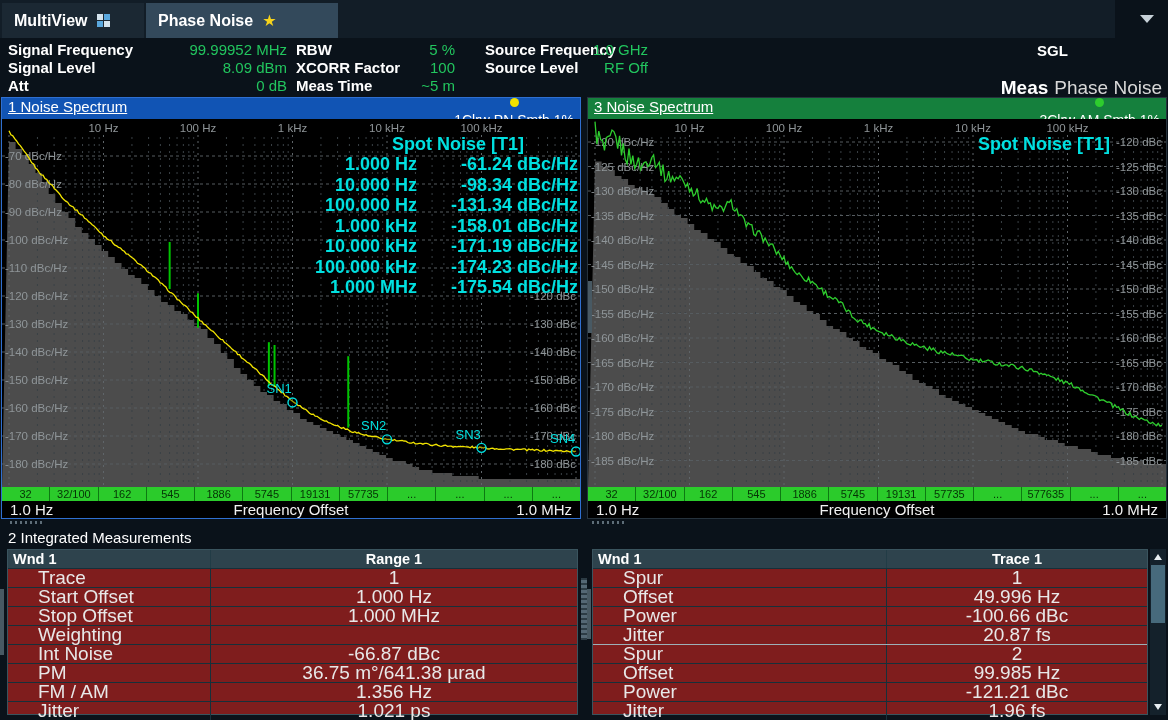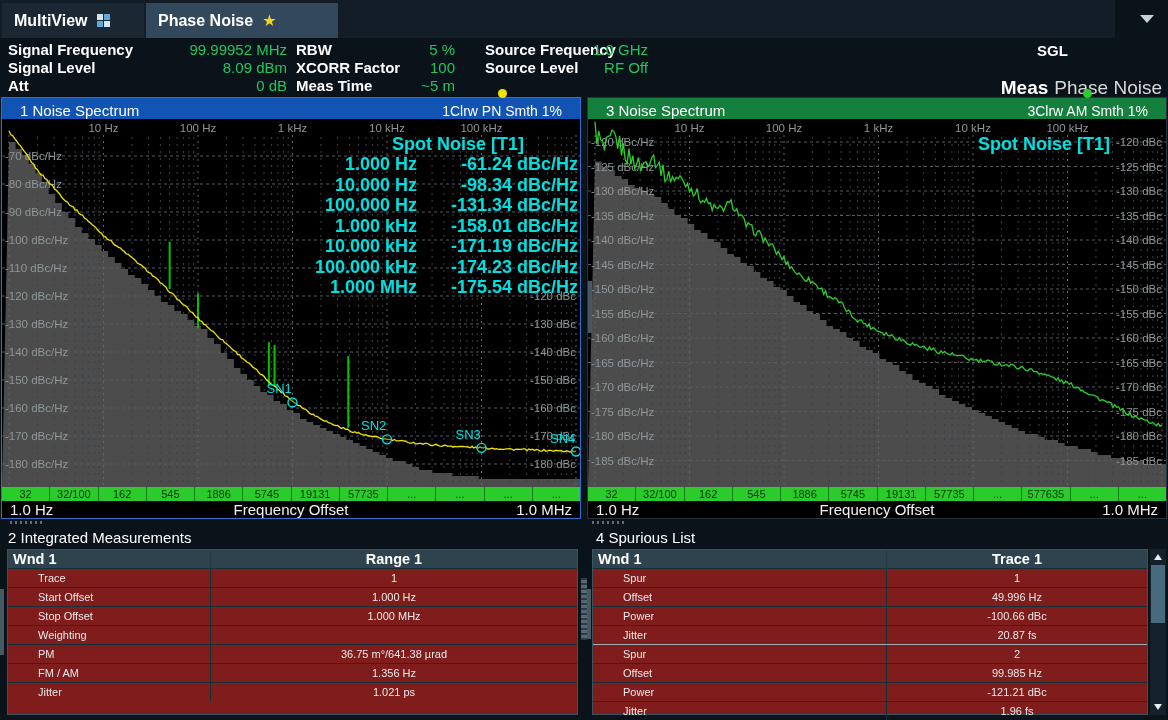--- a/index.html
+++ b/index.html
@@ -25,22 +25,22 @@
   .hlabel{font-weight:bold;color:#fff;}
   .hvalue{color:#22c55e;text-align:right;}
   .sgl{position:absolute;left:1037px;top:42px;font-size:15px;font-weight:bold;color:#fff;}
   .measline{position:absolute;right:6px;top:77px;font-size:19px;color:#d8d8d8;}
   .measline b{color:#fff;margin-right:6px;}
   
   .swin{position:absolute;top:97px;width:580px;height:422px;box-sizing:border-box;
         display:flex;flex-direction:column;}
   #win1{left:1px;border:1px solid #2f6fd0;}
   #win3{left:587px;border:1px solid #26323c;}
-  .wtitle{height:21px;flex:0 0 21px;display:flex;align-items:flex-end;padding:0 18px;
-          font-size:15px;color:#fff;}
+  .wtitle{height:21px;flex:0 0 21px;display:flex;align-items:flex-start;padding:0 6px;
+          font-size:15px;color:#fff;text-decoration:underline;}
   #win1 .wtitle{background:#1154b4;}
   #win3 .wtitle{background:#15803d;}
   .legend{margin-left:auto;display:flex;align-items:center;gap:5px;font-size:14px;color:#fff;flex-direction:column;}
   .dot{width:9px;height:9px;border-radius:50%;}
   .plot{position:relative;flex:0 0 368px;height:368px;background:#000;overflow:hidden;}
   .plot svg{position:absolute;left:0;top:0;}
   .spot{position:absolute;top:16px;right:2px;width:298px;color:#00e0e0;
         font-weight:bold;font-size:18px;}
   .spot .t{text-align:center;padding-left:58px;height:19px;line-height:19px;}
   .spot table{width:100%;border-collapse:collapse;}
@@ -59,21 +59,21 @@
   .bwin{position:absolute;top:527px;height:191px;}
   #win2{left:0;width:582px;}
   #win4{left:587px;width:581px;}
   .btitle{height:21px;display:flex;align-items:center;padding-left:8px;
           font-size:15px;color:#fff;}
   .btable{position:absolute;top:22px;bottom:3px;background:#7f1d1d;border:1px solid #3a545e;}
   #win2 .btable{left:7px;right:4px;}
   #win4 .btable{left:5px;right:20px;}
   .thead{height:18px;background:#2e434d;display:flex;font-size:14.5px;color:#fff;
          font-weight:bold;line-height:18px;}
-  .trow{height:18px;display:flex;font-size:11px;color:#e8e8e8;line-height:18px;
+  .trow{height:18px;display:flex;font-size:19px;color:#e8e8e8;line-height:18px;
         border-top:1px solid #16303a;}
   .trow.g{border-top:1px solid #9db0b8;}
   .cc1{box-sizing:border-box;}
   .thead .cc1{padding-left:5px;}
   .trow .cc1{padding-left:30px;}
   .cc2{flex:1;text-align:center;border-left:1px solid #16303a;}
   .thead .cc2{border-left:1px solid #223c46;}
   
   .vscroll{position:absolute;right:2px;top:22px;bottom:3px;width:16px;background:#14212b;}
   .vs-up,.vs-down{position:absolute;left:4px;width:0;height:0;
@@ -465,40 +465,41 @@
           </div>
           <div class="trow">
             <div class="cc1" style="width: 202px;">Stop Offset</div>
             <div class="cc2">1.000 MHz</div>
           </div>
           <div class="trow">
             <div class="cc1" style="width: 202px;">Weighting</div>
             <div class="cc2"></div>
           </div>
           <div class="trow">
+            <div class="cc1" style="width: 202px;">Int Noise</div>
+            <div class="cc2">-66.87 dBc</div>
+          </div>
+          <div class="trow">
             <div class="cc1" style="width: 202px;">PM</div>
             <div class="cc2">36.75 m°/641.38 µrad</div>
           </div>
           <div class="trow">
             <div class="cc1" style="width: 202px;">FM / AM</div>
             <div class="cc2">1.356 Hz</div>
           </div>
           <div class="trow">
             <div class="cc1" style="width: 202px;">Jitter</div>
             <div class="cc2">1.021 ps</div>
           </div>
         </div>
     </div>
     <div class="lthumb" style="left:0;top:62px;height:66px;"></div>
   </div>
 
   <div class="bwin" id="win4">
-    <div class="btitle" style="padding-left:9px">
-      <span>4 Spurious List</span>
-    </div>
     <div class="btable">
       <div class="thead">
         <div class="cc1" style="width:293px">Wnd 1</div>
         <div class="cc2">Trace 1</div>
       </div>
       <div id="w4rows">
           <div class="trow">
             <div class="cc1" style="width: 293px;">Spur</div>
             <div class="cc2">1</div>
           </div>

